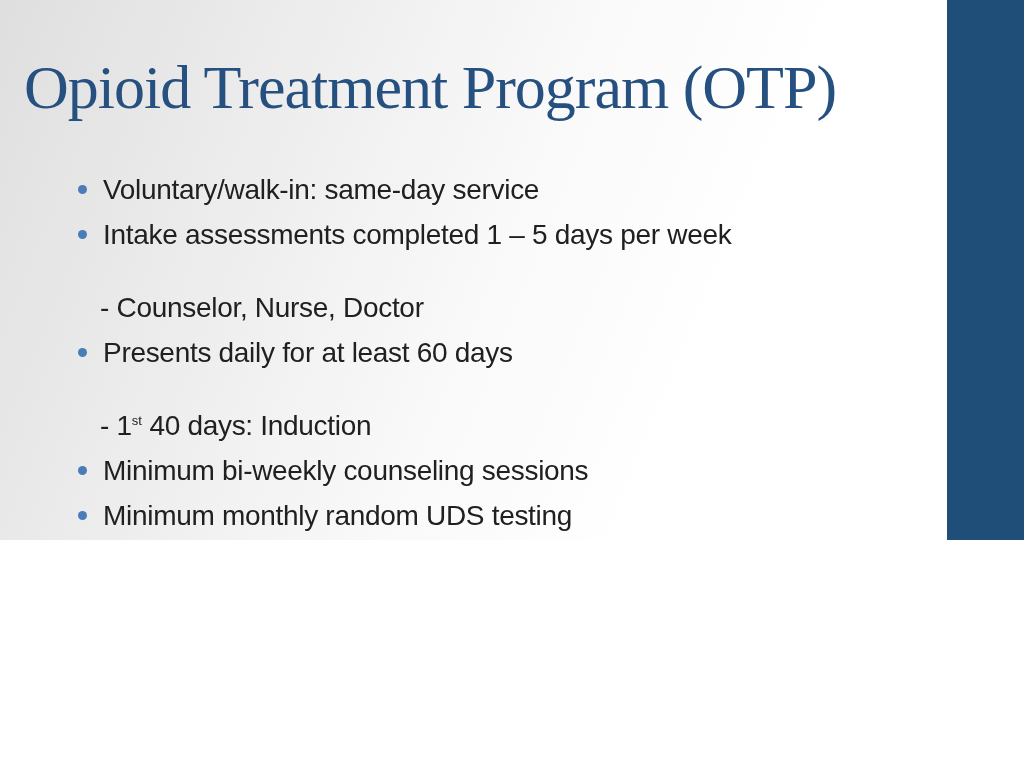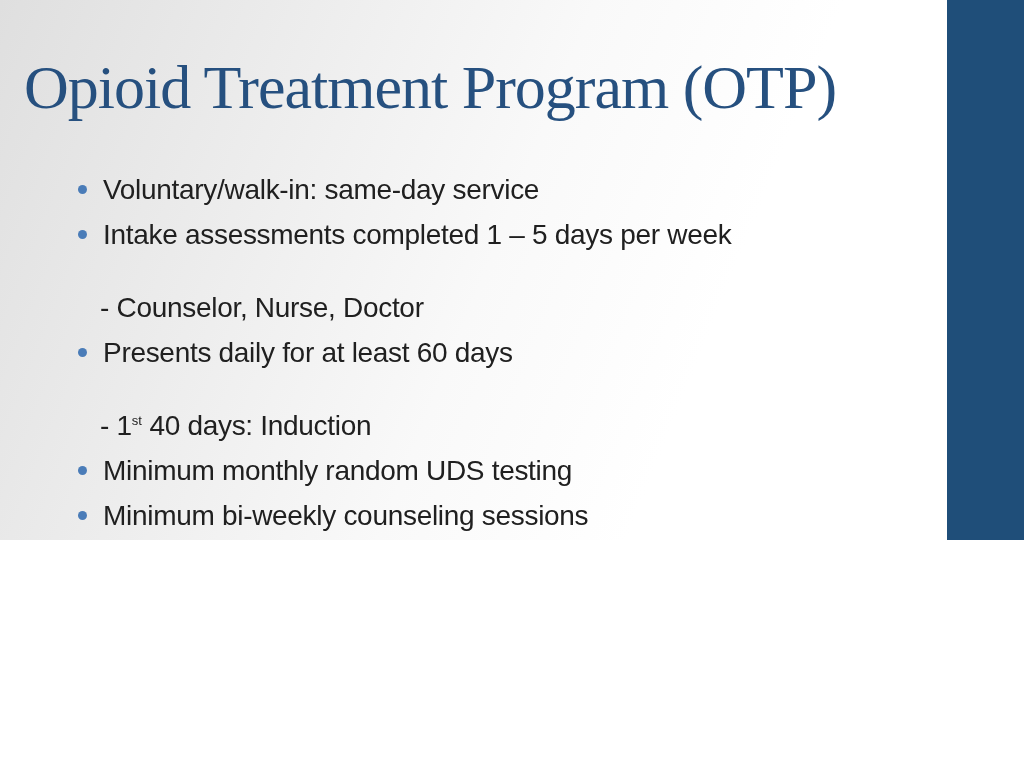--- a/index.html
+++ b/index.html
@@ -108,26 +108,26 @@
       <span class="dot"></span>
       <span class="txt">Presents daily for at least 60 days</span>
     </div>
 
     <div class="row sub-row">
       <span class="txt"><span>- 1</span><sup>st</sup><span> 40 days: Induction</span></span>
     </div>
 
     <div class="row bullet-row">
       <span class="dot"></span>
-      <span class="txt">Minimum monthly random UDS testing</span>
+      <span class="txt">Minimum bi-weekly counseling sessions</span>
     </div>
 
     <div class="row bullet-row">
       <span class="dot"></span>
-      <span class="txt">Minimum bi-weekly counseling sessions</span>
+      <span class="txt">Minimum monthly random UDS testing</span>
     </div>
 
 
     <div class="row spacer"></div>
 
     <div class="row bullet-row">
       <span class="dot"></span>
       <span class="txt"><span></span><br><span></span></span>
     </div>
 

